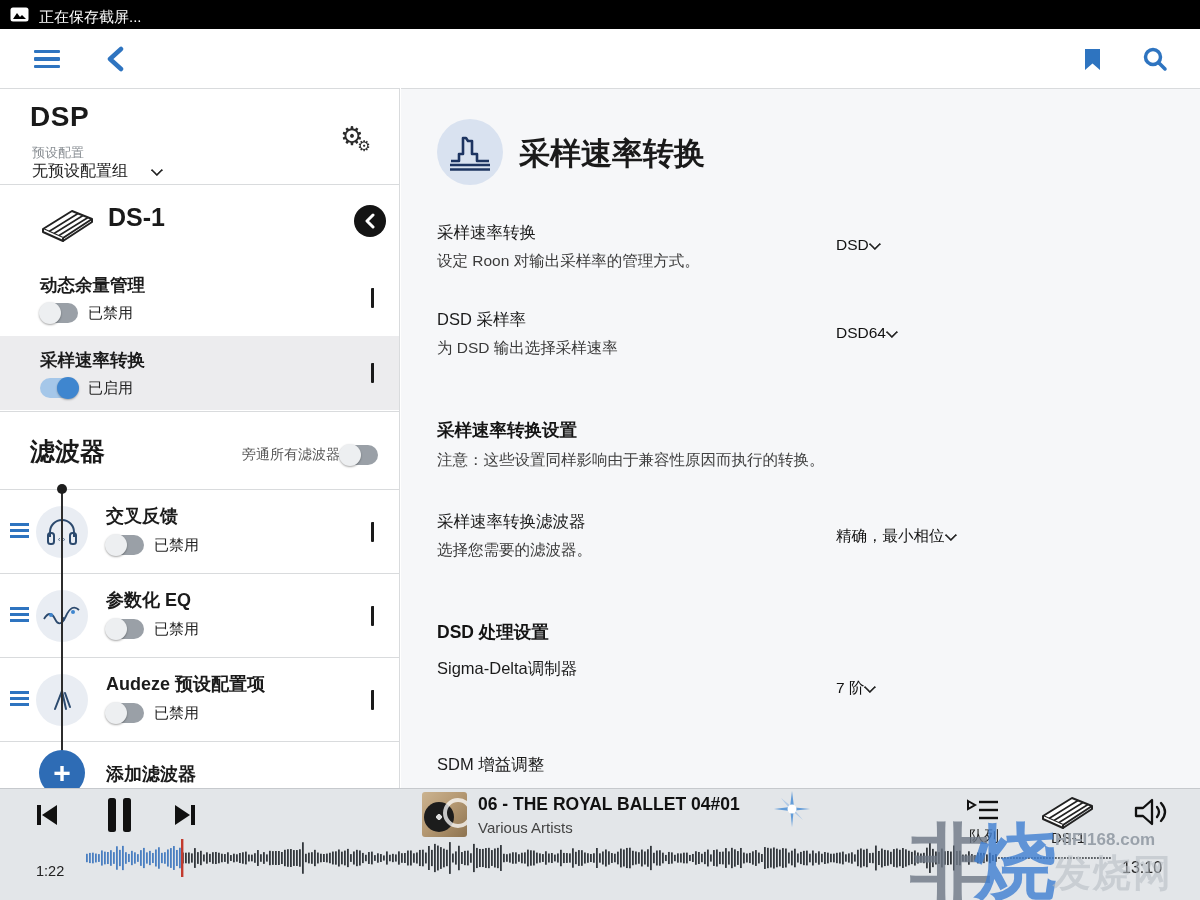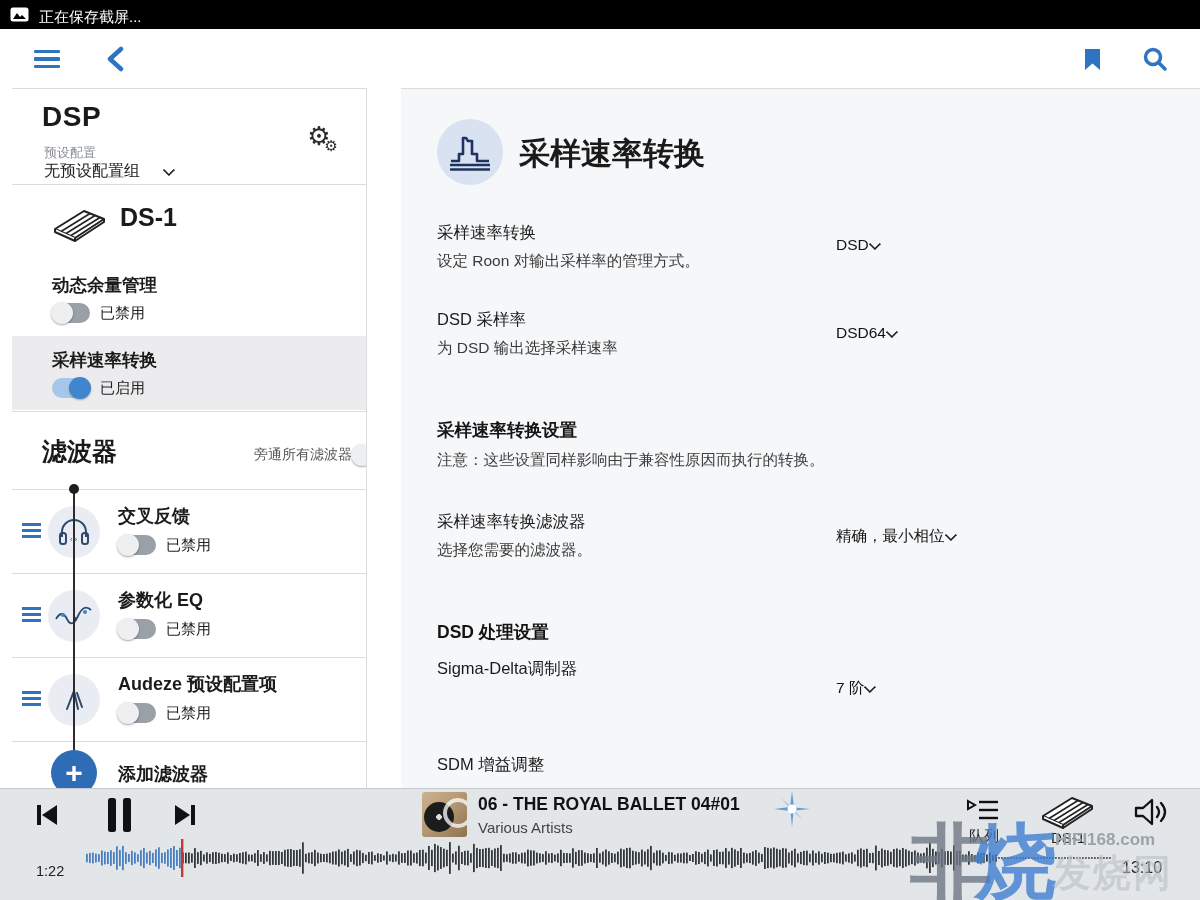--- a/index.html
+++ b/index.html
@@ -12,21 +12,21 @@
     display:flex; align-items:center; padding-left:10px; gap:10px; }
   #notifbar .ntext { color:#fff; font-size:15px;margin-top:6px; }
 
   
   #appheader { position:absolute; left:0; top:29px; width:1200px; height:59px; background:#fff; }
   .hicon { position:absolute; top:14px; width:32px; height:32px; display:flex; align-items:center; justify-content:center; cursor:pointer; }
   .burger { display:flex; flex-direction:column; gap:4px; }
   .burger span { width:26px; height:3.5px; background:#2e74c0; border-radius:1px; }
 
   
-  #sidebar { position:absolute; left:12px; top:88px; width:355px; height:700px; background:#fff;
+  #sidebar { position:absolute; left:0; top:88px; width:400px; height:700px; background:#fff;
     border-top:1px solid #d9dbdd; border-right:1px solid #d9dbdd; overflow:hidden; }
   .sb-divider { position:absolute; left:0; width:400px; height:1px; background:#d9dbdd; }
   .sb-title { position:absolute; left:30px; top:12px; font-size:28px; font-weight:bold; letter-spacing:.5px; }
   .sb-pre-label { position:absolute; left:32px; top:55px; font-size:13px; color:#8a8f94; }
   .sb-pre-value { position:absolute; left:32px; top:72px; font-size:16px; color:#222; display:flex; align-items:center; gap:23px; cursor:pointer; }
   .gears { position:absolute; right:22px; top:34px; font-size:26px; color:#2b2b2b; cursor:pointer; line-height:1; }
   .gears .g2 { font-size:15px; position:relative; left:-6px; top:6px; }
 
   .device-row { position:absolute; left:0; top:96px; width:400px; height:76px; }
   .device-name { position:absolute; left:108px; top:18px; font-size:25px; font-weight:bold; }

